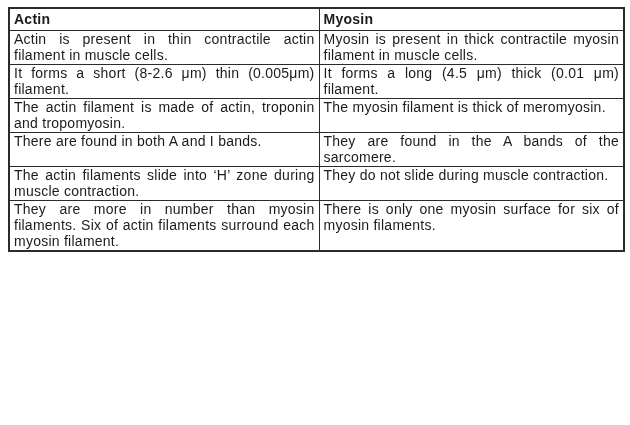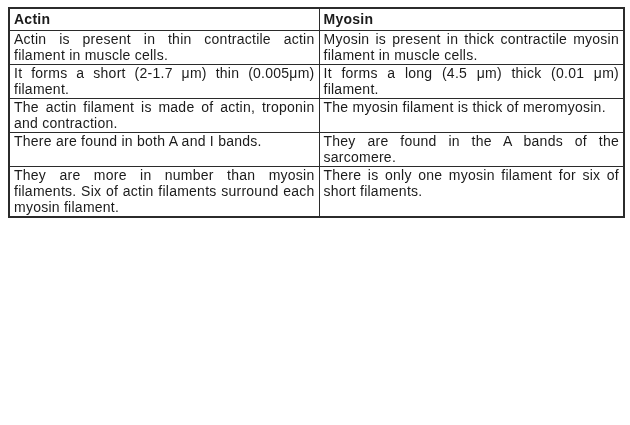--- a/index.html
+++ b/index.html
@@ -61,30 +61,34 @@
         <th>Actin</th>
         <th>Myosin</th>
       </tr>
     </thead>
     <tbody>
       <tr>
         <td>Actin is present in thin contractile actin filament in muscle cells.</td>
         <td>Myosin is present in thick contractile myosin filament in muscle cells.</td>
       </tr>
       <tr>
-        <td>It forms a short (2-1.7 μm) thin (0.005μm) filament.</td>
+        <td>It forms a short (8-2.6 μm) thin (0.005μm) filament.</td>
         <td>It forms a long (4.5 μm) thick (0.01 μm) filament.</td>
       </tr>
       <tr>
-        <td>The actin filament is made of actin, troponin and contraction.</td>
+        <td>The actin filament is made of actin, troponin and tropomyosin.</td>
         <td>The myosin filament is thick of meromyosin.</td>
       </tr>
       <tr>
         <td>There are found in both A and I bands.</td>
         <td>They are found in the A bands of the sarcomere.</td>
       </tr>
       <tr>
+        <td>The actin filaments slide into ‘H’ zone during muscle contraction.</td>
+        <td>They do not slide during muscle contraction.</td>
+      </tr>
+      <tr>
         <td>They are more in number than myosin filaments. Six of actin filaments surround each myosin filament.</td>
-        <td>There is only one myosin filament for six of short filaments.</td>
+        <td>There is only one myosin surface for six of myosin filaments.</td>
       </tr>
     </tbody>
   </table>
 </div>
 
 </body></html>

